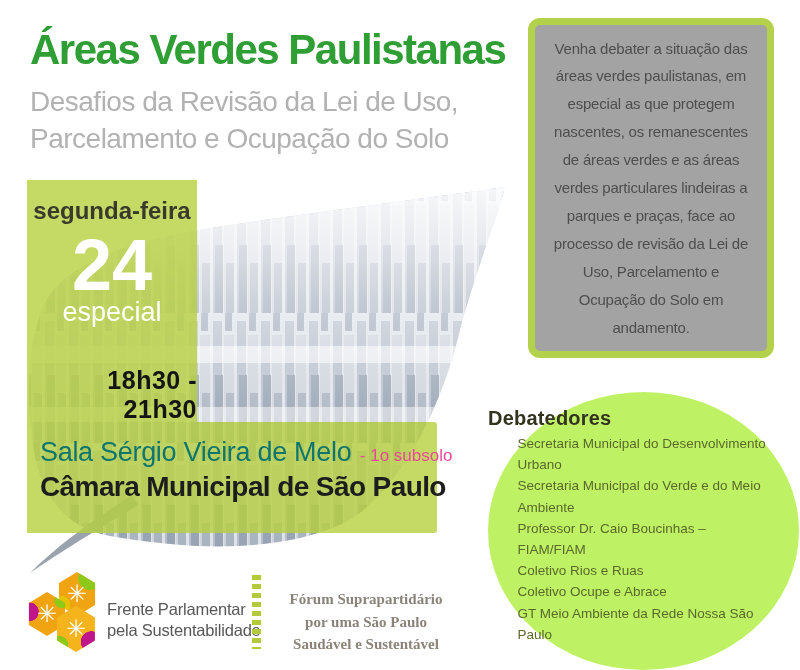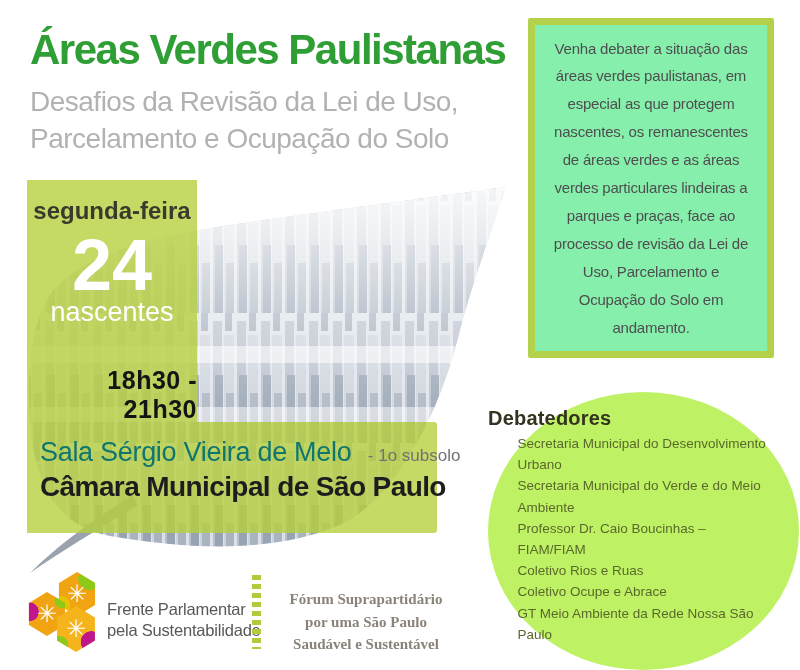--- a/index.html
+++ b/index.html
@@ -25,26 +25,26 @@
   .weekday { margin-top:17px; font-size:24px; font-weight:700; color:#3a3a2c; }
   .day { margin-top:6px; font-size:72px; font-weight:800; color:#ffffff; line-height:0.95;
          font-family:"Liberation Sans", sans-serif; }
   .month { font-size:27px; font-weight:400; color:#ffffff; margin-top:-2px; }
   .time { position:absolute; left:27px; top:366px; width:170px; text-align:right;
           font-size:25px; font-weight:800; color:#141414; letter-spacing:0.5px; }
 
   
   .venue { position:absolute; left:40px; top:437px; white-space:nowrap; }
   .venue-room { font-size:27px; font-weight:400; color:#0f766e; letter-spacing:-0.3px; }
-  .venue-detail { font-size:17px; font-weight:400; color:#737373; margin-left:12px; }
+  .venue-detail { font-size:17px; font-weight:400; color:#ec4899; margin-left:4px; }
   .venue-building { font-size:28px; font-weight:700; color:#1d1d1d; letter-spacing:-0.6px; margin-top:3px; }
 
   
   .inv-box { position:absolute; left:528px; top:18px; width:246px; height:340px;
-             background:#86efac; border:7px solid #b3d14b; border-radius:2px;
+             background:#a3a3a3; border:7px solid #b3d14b; border-radius:12px;
              display:flex; align-items:center; justify-content:center; }
   .inv-text { width:206px; text-align:center; font-size:15px; line-height:1.86;
               color:#4e4e4e; letter-spacing:-0.2px; }
 
   
   .circle { position:absolute; left:488px; top:392px; width:311px; height:278px;
             background:#bef264; border-radius:50%; text-align:left; }
   .circle-heading { margin-top:15px; font-size:20px; font-weight:800; color:#33331f; letter-spacing:0.2px; }
   .deb-list { width:252px; margin:3px auto 0; }
   .deb-item { font-size:13.5px; line-height:1.57; color:#5a682c; font-weight:500; }
@@ -109,21 +109,21 @@
 
     <path d="M 118 322 C 80 345, 42 368, 10 390 C 45 355, 85 330, 112 312 Z" fill="#9aa3ad"></path>
   </svg>
 
   <div class="ov ov-date"></div>
   <div class="ov ov-venue"></div>
 
   <div class="date-block">
     <div class="weekday">segunda-feira</div>
     <div class="day">24</div>
-    <div class="month">nascentes</div>
+    <div class="month">especial</div>
   </div>
   <div class="time">18h30 - 21h30</div>
 
   <div class="venue">
     <div>
       <span class="venue-room">Sala Sérgio Vieira de Melo</span>
       <span class="venue-detail">- 1o subsolo</span>
     </div>
     <div class="venue-building">Câmara Municipal de São Paulo</div>
   </div>

